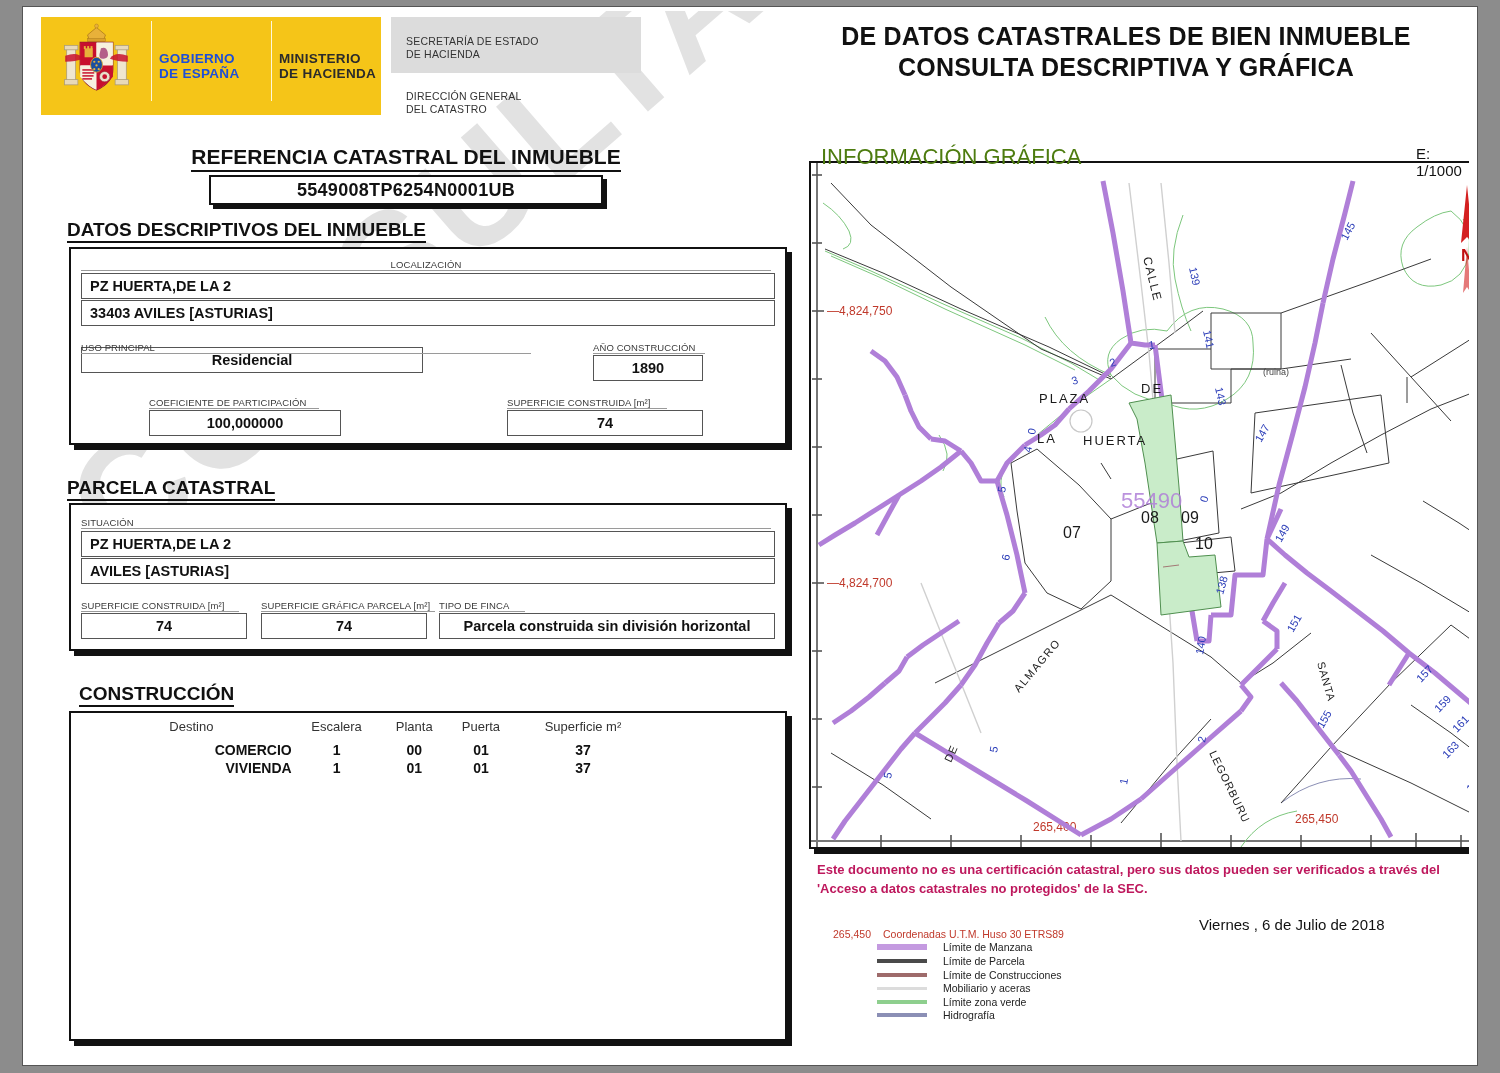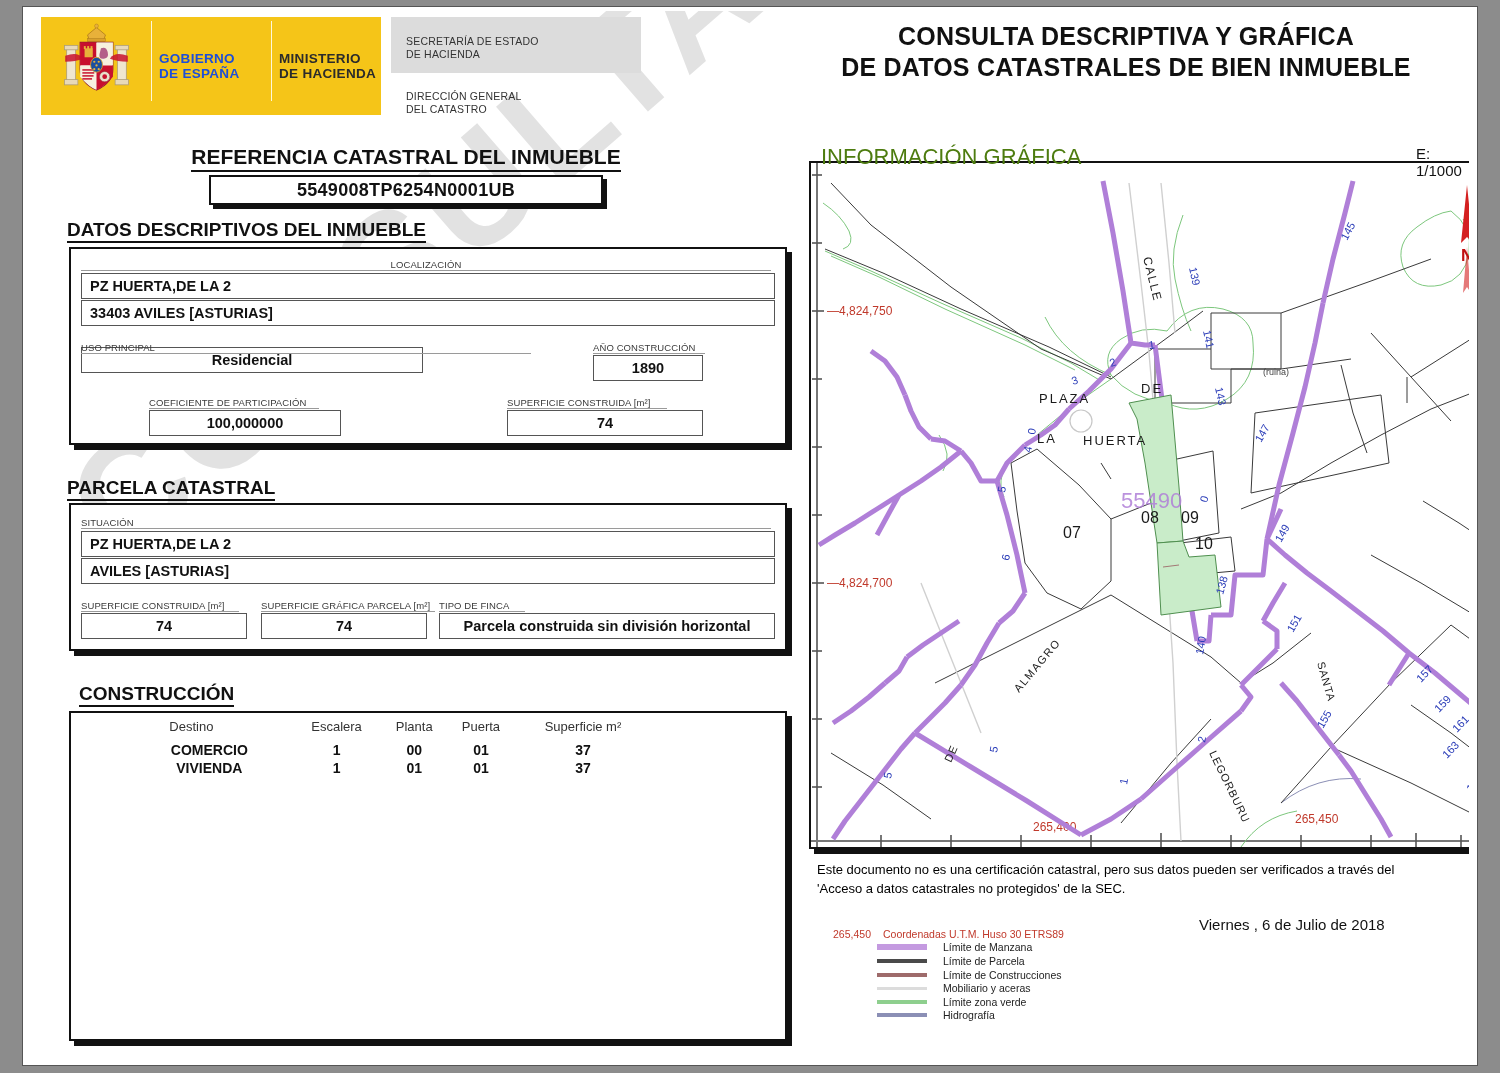--- a/index.html
+++ b/index.html
@@ -86,35 +86,35 @@
     font-size:14.5px;font-weight:bold;color:#111;
   }
   .fld-box.left{padding-left:8px;justify-content:flex-start;}
   .fld-box.center{justify-content:center;}
 
   
   #cons-table{position:absolute;left:60px;top:706px;width:560px;z-index:6;}
   #cons-table table{border-collapse:collapse;width:100%;}
   #cons-table th{font-size:13px;font-weight:normal;color:#333;padding:2px 0 7px 0;text-align:center;}
   #cons-table td{font-size:14px;font-weight:bold;color:#111;padding:1px 0;text-align:center;}
-  #cons-table td.destino{text-align:center;padding-left:36px;}
+  #cons-table td.destino{text-align:right;padding-left:36px;}
   #cons-table th.destino{text-align:center;}
 
   
   #info-grafica{position:absolute;left:790px;top:133px;font-size:22px;color:#4d7c0f;z-index:5;}
   #escala{position:absolute;left:1385px;top:134px;font-size:15px;color:#111;z-index:5;}
   #map-frame{
     position:absolute;left:778px;top:150px;width:692px;height:688px;
     border:2px solid #111;background:#fff;z-index:4;
     box-shadow:5px 5px 0 #111;box-sizing:border-box;overflow:hidden;
   }
   #map-svg{position:absolute;left:0;top:0;}
   #disclaimer{
     position:absolute;left:786px;top:849px;width:680px;
-    font-size:13px;font-weight:normal;color:#000000;line-height:19px;z-index:5;
+    font-size:13px;font-weight:bold;color:#be185d;line-height:19px;z-index:5;
   }
   #fecha{position:absolute;left:1168px;top:905px;font-size:15px;color:#111;z-index:5;}
   
   #legend{position:absolute;left:780px;top:916px;z-index:5;}
   .leg-row{display:flex;align-items:center;height:13.6px;}
   .leg-key{width:60px;text-align:right;font-size:10.5px;color:#c0392b;padding-right:0px;}
   .leg-swatch-cell{width:62px;display:flex;align-items:center;justify-content:center;}
   .leg-swatch{width:50px;height:4px;display:block;}
   .leg-label{font-size:10.5px;color:#222;padding-left:10px;white-space:nowrap;}
 </style>
@@ -191,22 +191,22 @@
   <div id="sec-text">
     <div>SECRETARÍA DE ESTADO</div>
     <div>DE HACIENDA</div>
   </div>
   <div id="dir-text">
     <div>DIRECCIÓN GENERAL</div>
     <div>DEL CATASTRO</div>
   </div>
 
   <div id="doc-title">
+    <div>DE DATOS CATASTRALES DE BIEN INMUEBLE</div>
     <div>CONSULTA DESCRIPTIVA Y GRÁFICA</div>
-    <div>DE DATOS CATASTRALES DE BIEN INMUEBLE</div>
   </div>
 
   <div id="refcat-title">REFERENCIA CATASTRAL DEL INMUEBLE</div>
   <div id="refcat-box">5549008TP6254N0001UB</div>
 
   <div class="sect-title" style="left:36px;top:208px;">DATOS DESCRIPTIVOS DEL INMUEBLE</div>
   <div class="panel" style="left:38px;top:236px;width:718px;height:198px;"></div>
 
   <div class="fld-label" style="left:50px;top:248px;width:690px;text-align:center;">LOCALIZACIÓN</div>
   <div class="fld-box left" style="left:50px;top:262px;width:694px;height:26px;">PZ HUERTA,DE LA 2</div>

